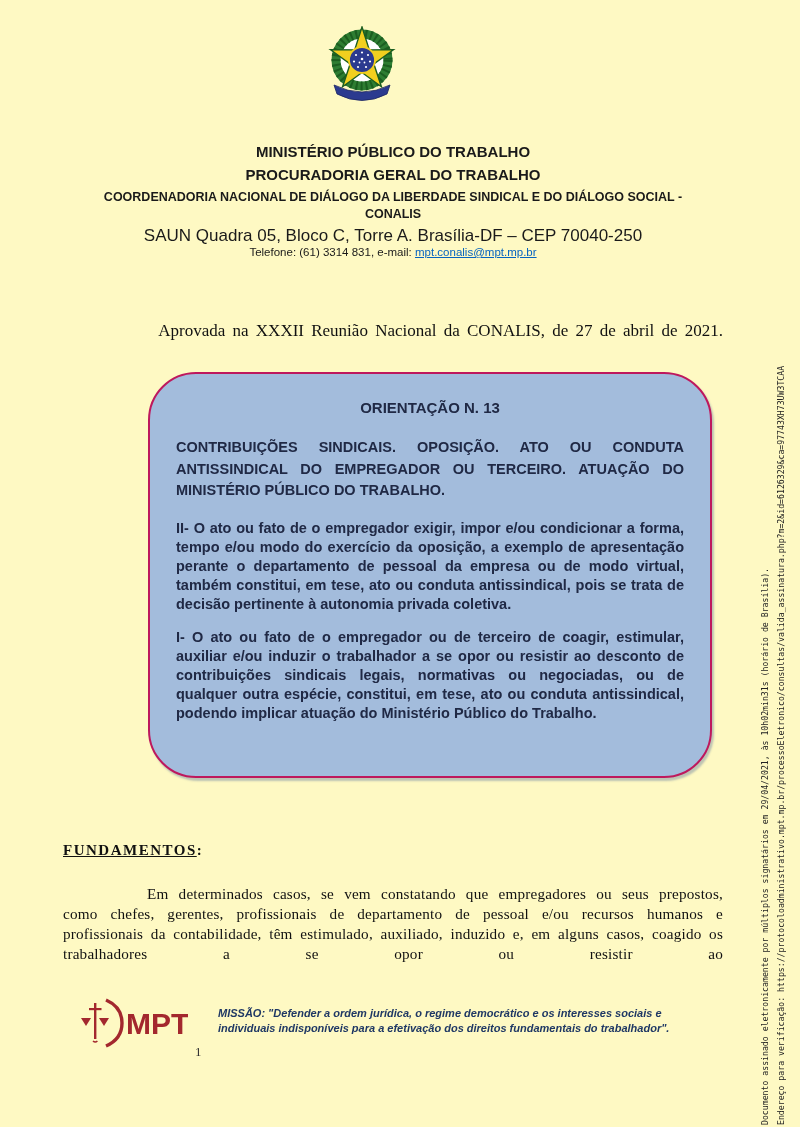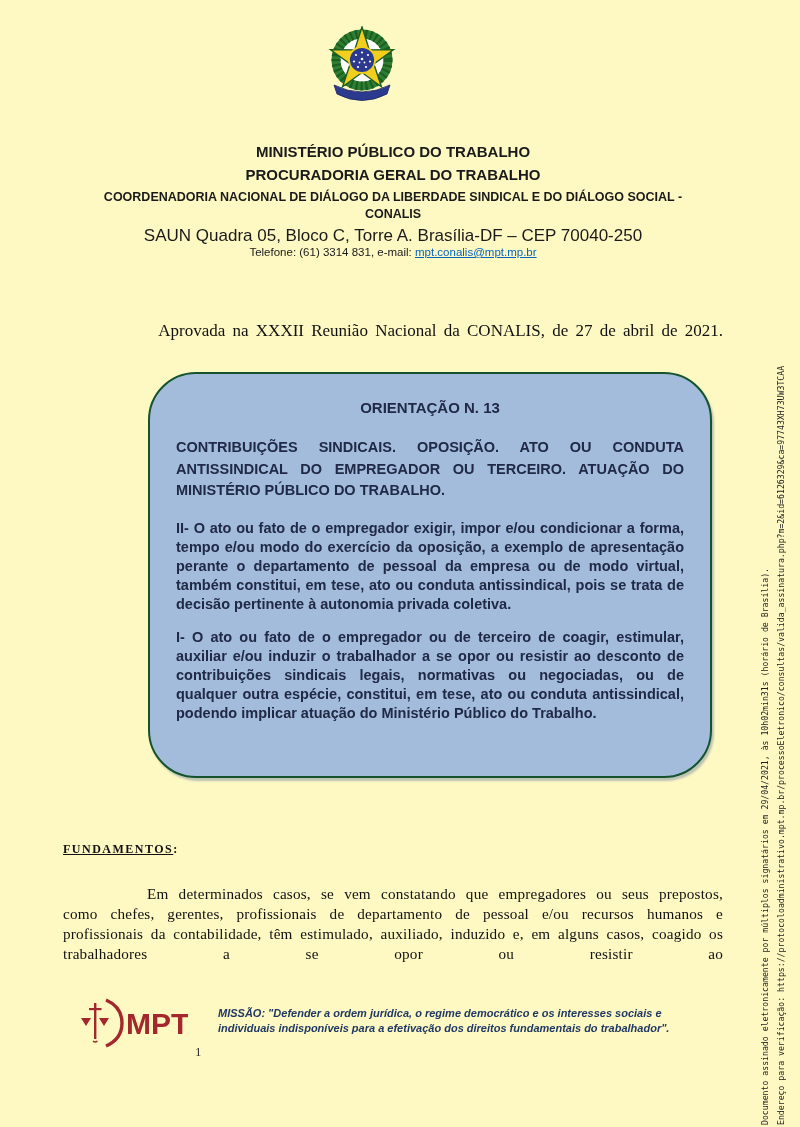--- a/index.html
+++ b/index.html
@@ -30,39 +30,39 @@
     font-family: "Liberation Serif", serif; font-weight: bold; font-size: 19.5px; letter-spacing: 0.8px; color: #111;
   }
   .doc-subtitle {
     position: absolute; left: 63px; top: 321px; width: 660px; text-align: right;
     font-family: "Liberation Serif", serif; font-size: 17px; word-spacing: 3px; color: #111;
   }
 
   
   .orientation-box {
     position: absolute; left: 148px; top: 372px; width: 564px; height: 406px;
-    background: #a3bcdc; border: 2px solid #14532d; border-radius: 48px;
+    background: #a3bcdc; border: 2px solid #be185d; border-radius: 48px;
     padding: 24px 26px 20px 26px;
     color: #202945;
     box-shadow: 2px 3px 2px rgba(110,130,160,0.45);
   }
   .orientation-box .box-heading {
     text-align: center; font-weight: bold; font-size: 15px; line-height: 19px; margin-bottom: 20px;
   }
   .orientation-box .box-summary {
     font-weight: bold; font-size: 14.5px; line-height: 21.5px; text-align: justify; margin-bottom: 17px;
   }
   .orientation-box .box-item {
     font-weight: bold; font-size: 14.5px; line-height: 19px; text-align: justify; margin-bottom: 14px;
   }
 
   
   .fundamentos-heading {
     position: absolute; left: 63px; top: 842px;
-    font-family: "Liberation Serif", serif; font-weight: bold; font-size: 12px; letter-spacing: 1.5px; color: #111;
+    font-family: "Liberation Serif", serif; font-weight: bold; font-size: 15px; letter-spacing: 1.5px; color: #111;
   }
   .fundamentos-heading .u { text-decoration: underline; }
   .fundamentos-body {
     position: absolute; left: 63px; top: 884px; width: 660px;
     font-family: "Liberation Serif", serif; font-size: 15.2px; line-height: 20px;
     text-align: justify; text-align-last: justify; text-indent: 84px;
     letter-spacing: 0.2px; word-spacing: 2.5px; color: #111;
   }
 
   

